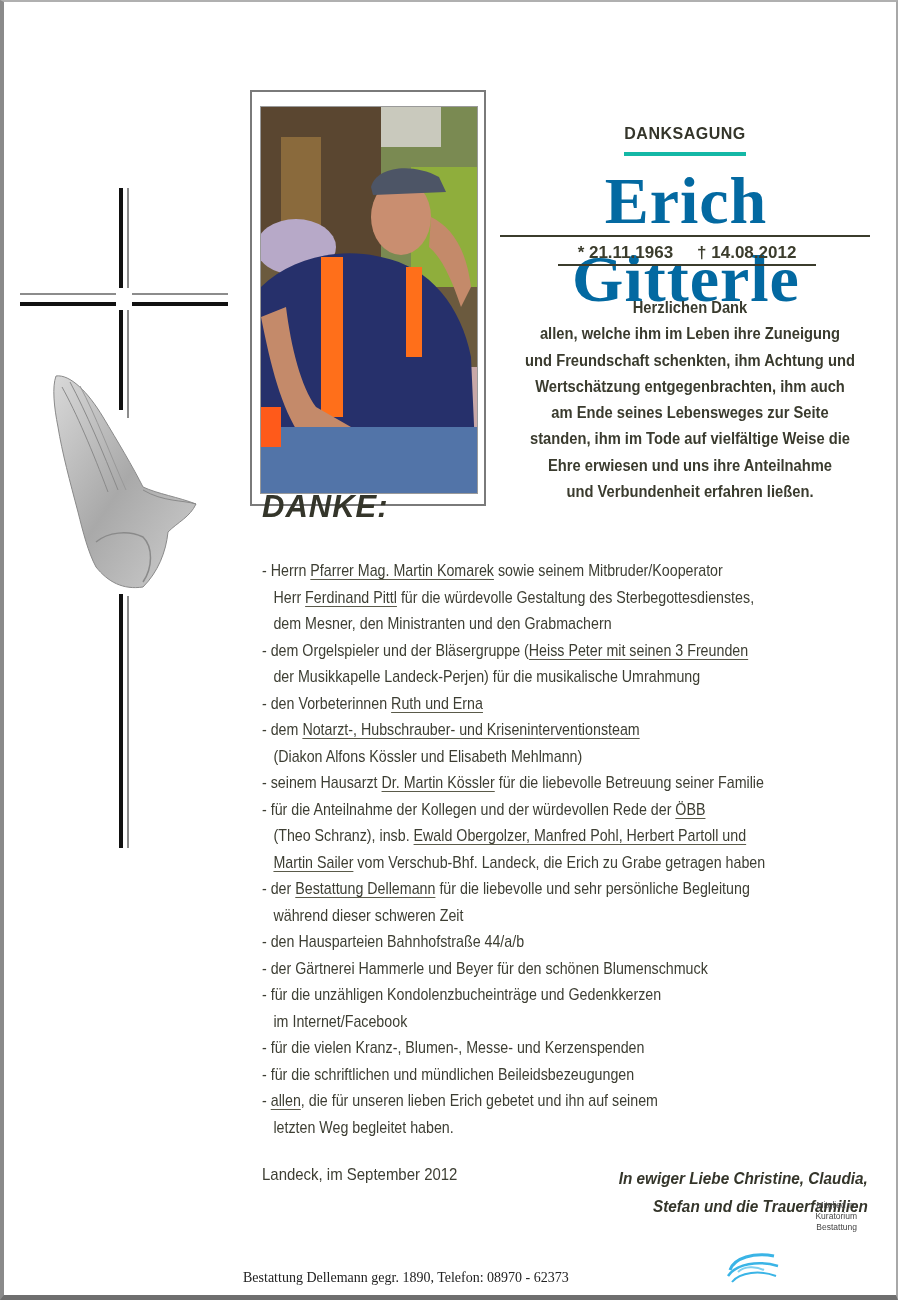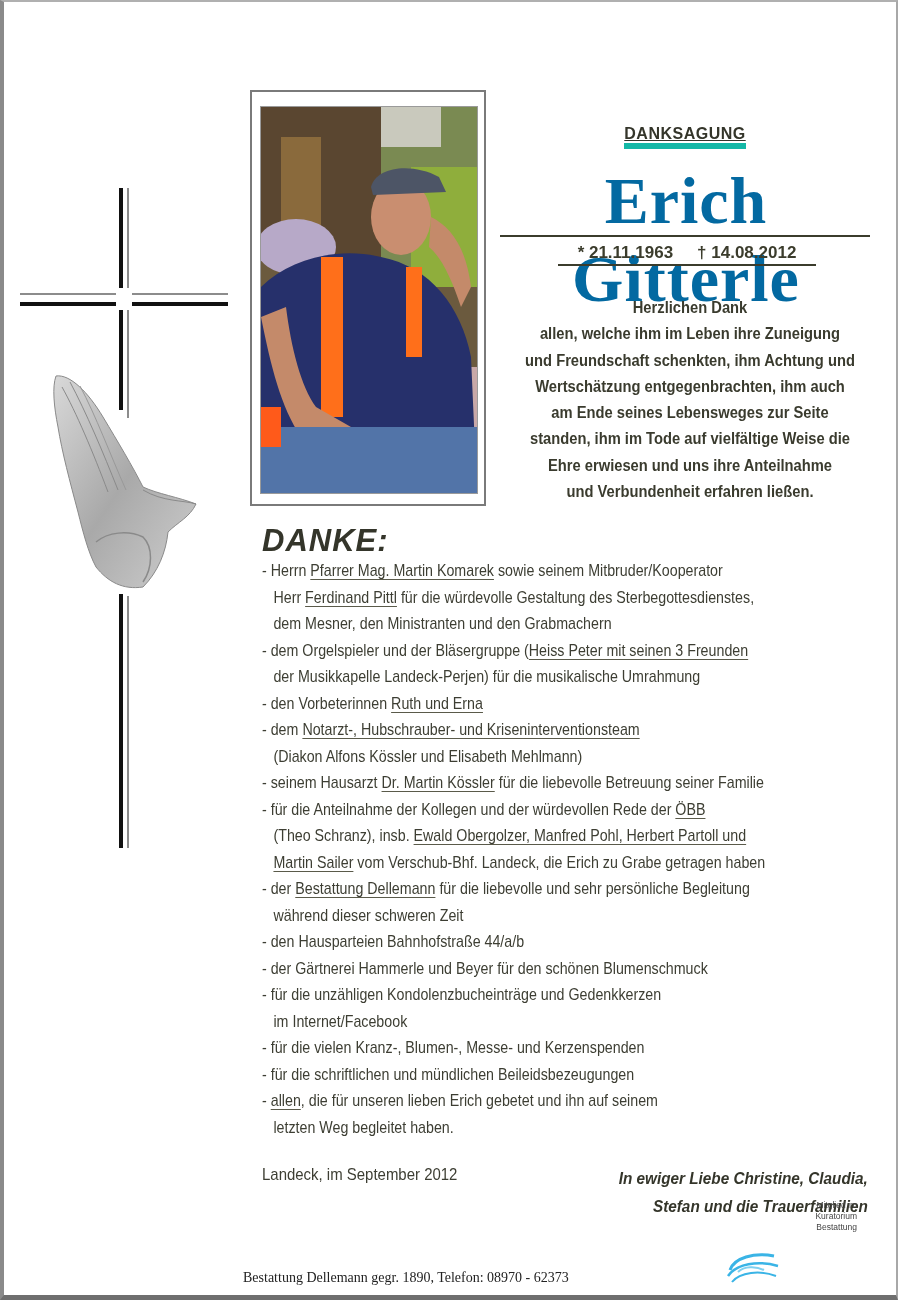--- a/index.html
+++ b/index.html
@@ -12,28 +12,28 @@
   .v-grey  { left:127px; width:2px; background:#8c8c8c; }
   .h-grey  { top:293px; height:2px; background:#8c8c8c; }
   .h-black { top:302px; height:4px; background:#111; }
   
   .hands { position:absolute; left:48px; top:372px; width:150px; height:220px; }
   
   .photo-frame { position:absolute; left:250px; top:90px; width:236px; height:416px; box-sizing:border-box; border:2px solid #7a7a7a; background:#fff; }
   .photo { position:absolute; left:8px; top:14px; width:216px; height:386px; border:1px solid #9a9a9a; overflow:hidden; }
   
   .dank-head { position:absolute; left:600px; top:125px; width:170px; text-align:center; font-weight:bold; font-size:16px; letter-spacing:0.5px; color:#34352a; }
-  .dank-head span { border-bottom:6px solid #14b8a6; padding-bottom:1px;text-decoration:underline; }
+  .dank-head span { border-bottom:4px solid #14b8a6; padding-bottom:10px; }
   .name { position:absolute; left:495px; top:162px; width:382px; text-align:center; font-family:"Liberation Serif", serif; font-size:66px; font-weight:bold; color:#0369a1; letter-spacing:1px; line-height:78px; }
   .name-rule { position:absolute; left:500px; top:235px; width:370px; height:2px; background:#3b3c2c; }
   .dates { position:absolute; left:558px; top:242px; width:258px; text-align:center; font-weight:bold; font-size:17px; color:#3b3c2c; border-bottom:2px solid #3b3c2c; line-height:22px; }
   .dates span + span { margin-left:24px; }
   .thanks { position:absolute; left:492px; top:295px; width:396px; text-align:center; font-weight:bold; font-size:16px; line-height:26.3px; color:#3a3b2e; transform:scaleX(0.92); transform-origin:center top; }
   
-  .danke-title { position:absolute; left:262px; top:523px; font-size:31px; font-weight:bold; font-style:italic; color:#34352a; letter-spacing:1px; }
+  .danke-title { position:absolute; left:262px; top:489px; font-size:31px; font-weight:bold; font-style:italic; color:#34352a; letter-spacing:1px; }
   .list { position:absolute; left:262px; top:557px; width:640px; font-size:16.2px; line-height:26.5px; color:#3d3e33; transform:scaleX(0.88); transform-origin:left top; }
   .list .item { white-space:nowrap; }
   .list .cont { padding-left:13px; white-space:nowrap; }
   .u { text-decoration:underline; text-decoration-color:#5a5a4a; text-underline-offset:3px; }
   .place { position:absolute; left:262px; top:1165px; font-size:17px; color:#3d3e33; transform:scaleX(0.88); transform-origin:left top; }
   .sign { position:absolute; right:30px; top:1165px; text-align:right; font-size:17px; font-weight:bold; font-style:italic; line-height:28px; color:#34352a; transform:scaleX(0.9); transform-origin:right top; }
   .footer { position:absolute; left:243px; top:1270px; font-family:"Liberation Serif", serif; font-size:14px; color:#222; }
   .logo { position:absolute; left:724px; top:1248px; width:60px; height:38px; }
   .logo-text { position:absolute; left:785px; top:1200px; width:72px; font-size:8.5px; line-height:11px; color:#444; text-align:right; }
 </style>

